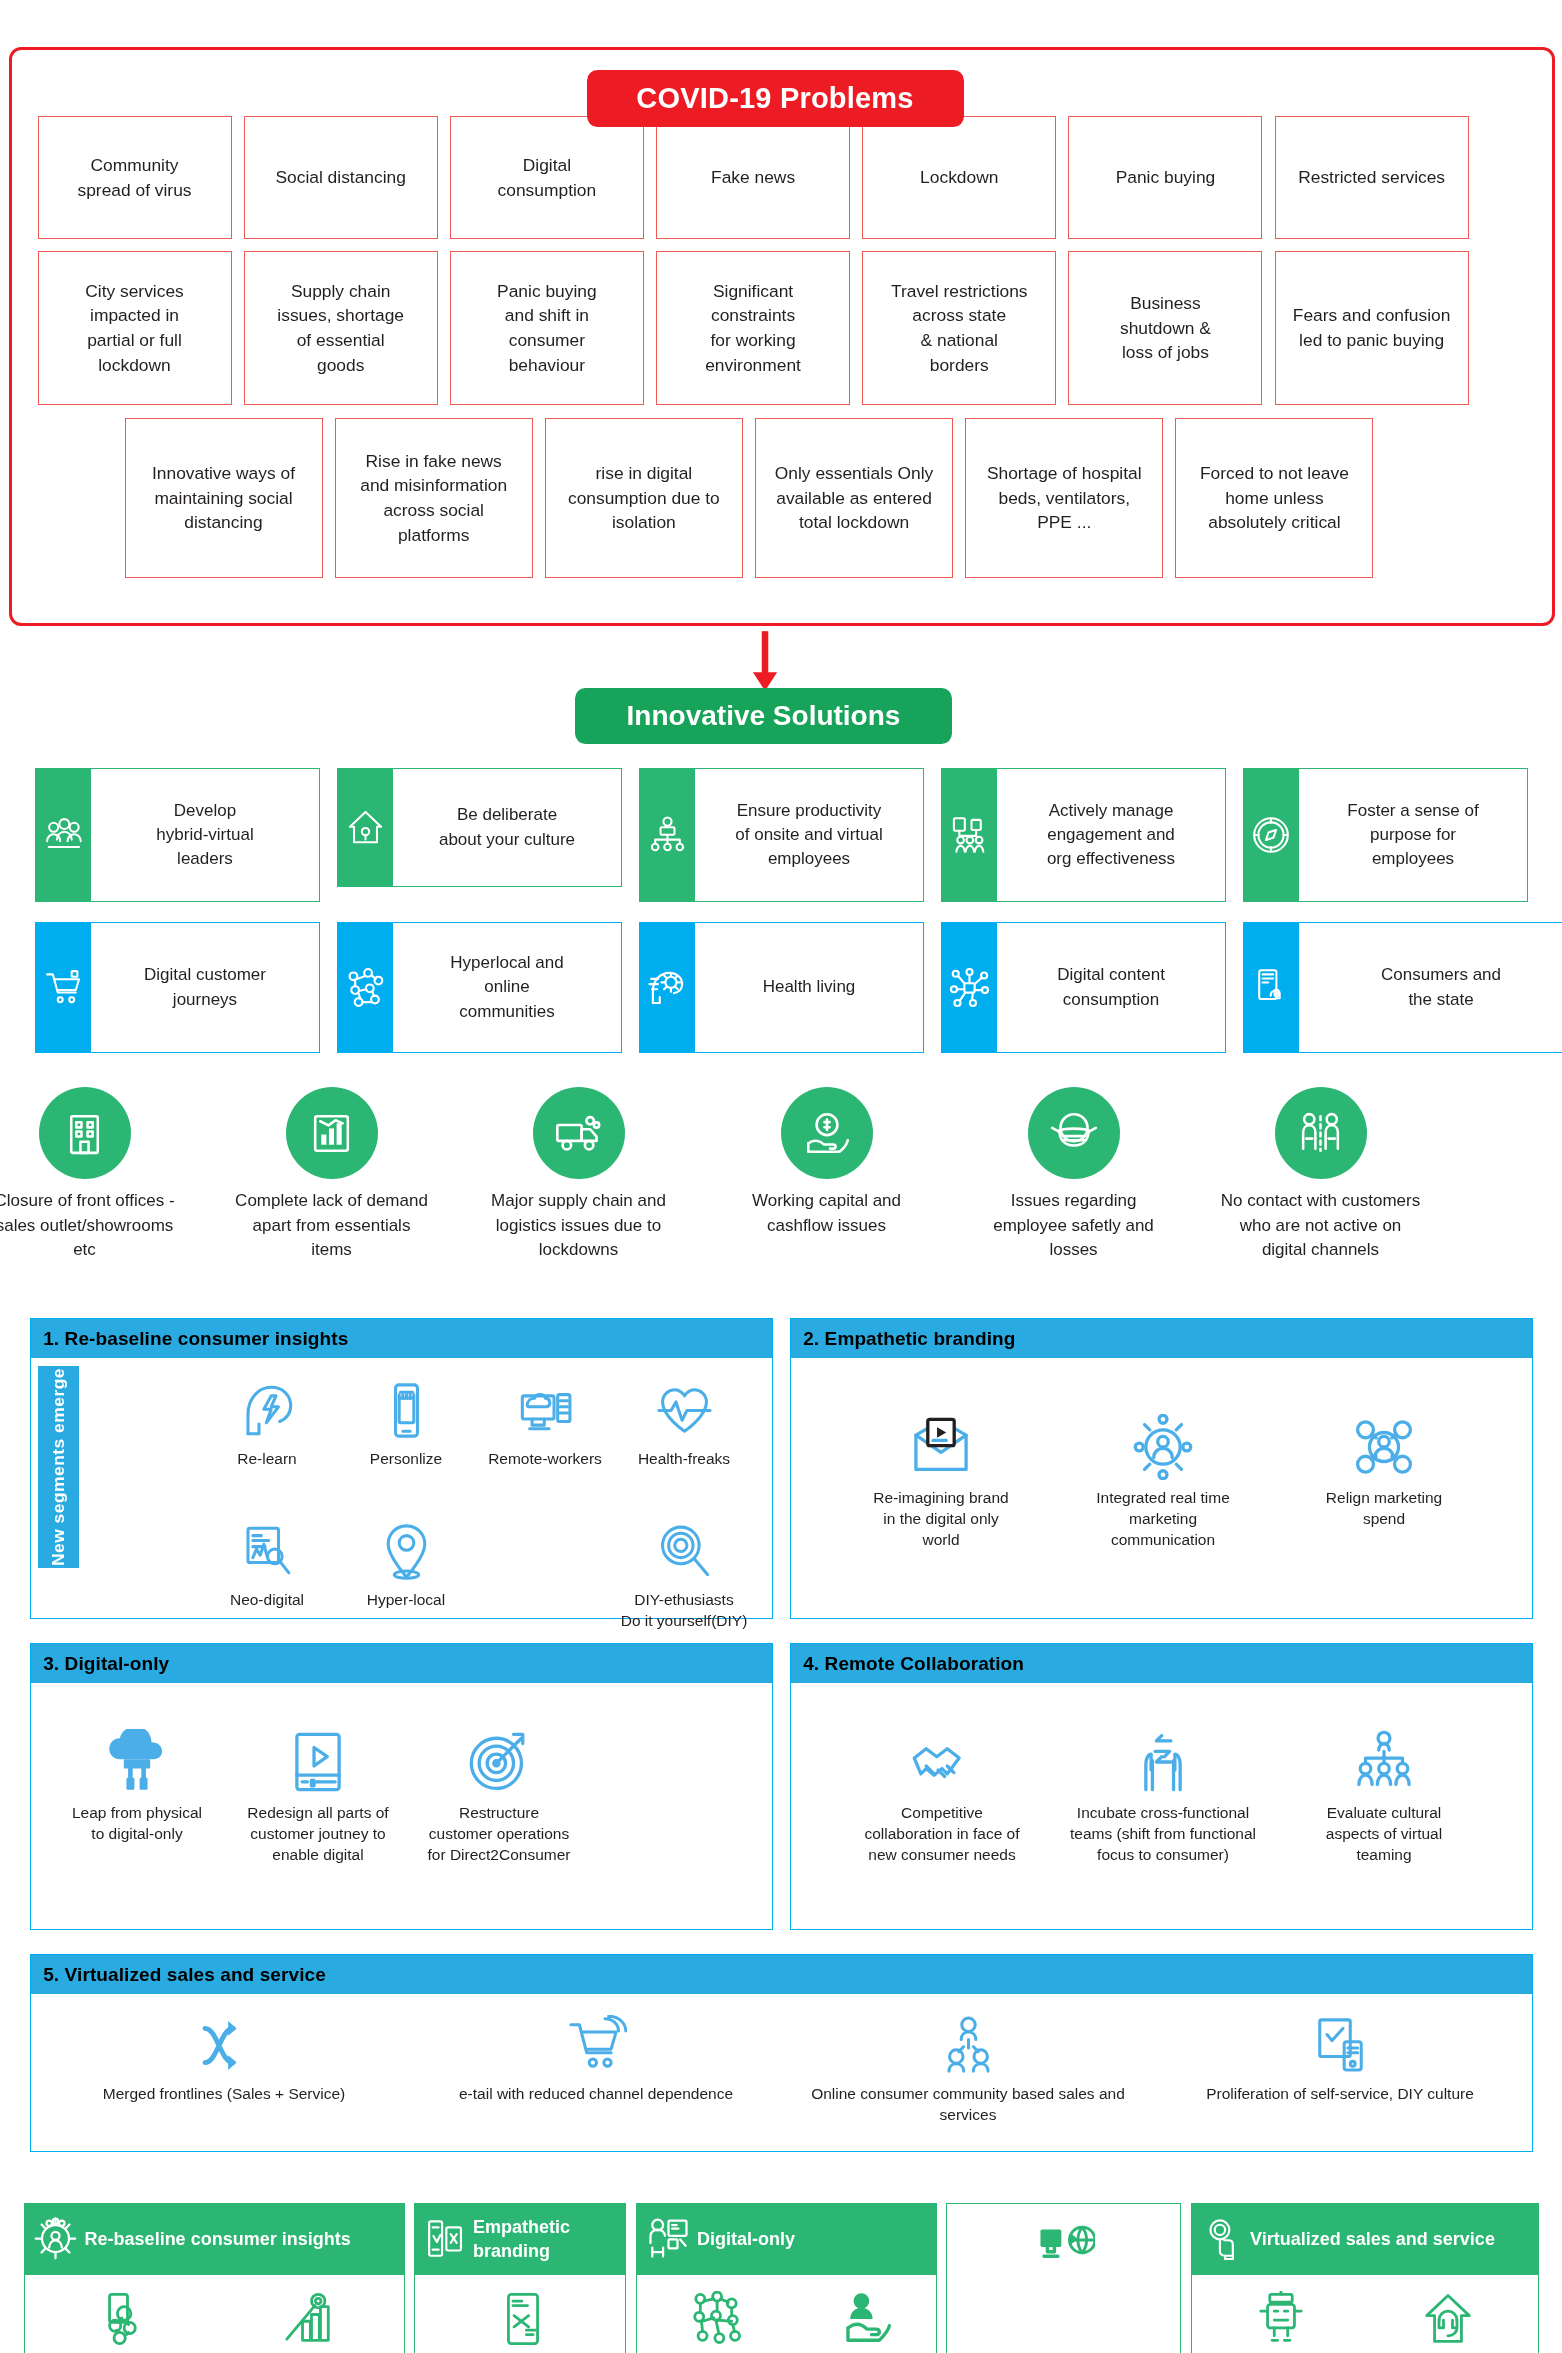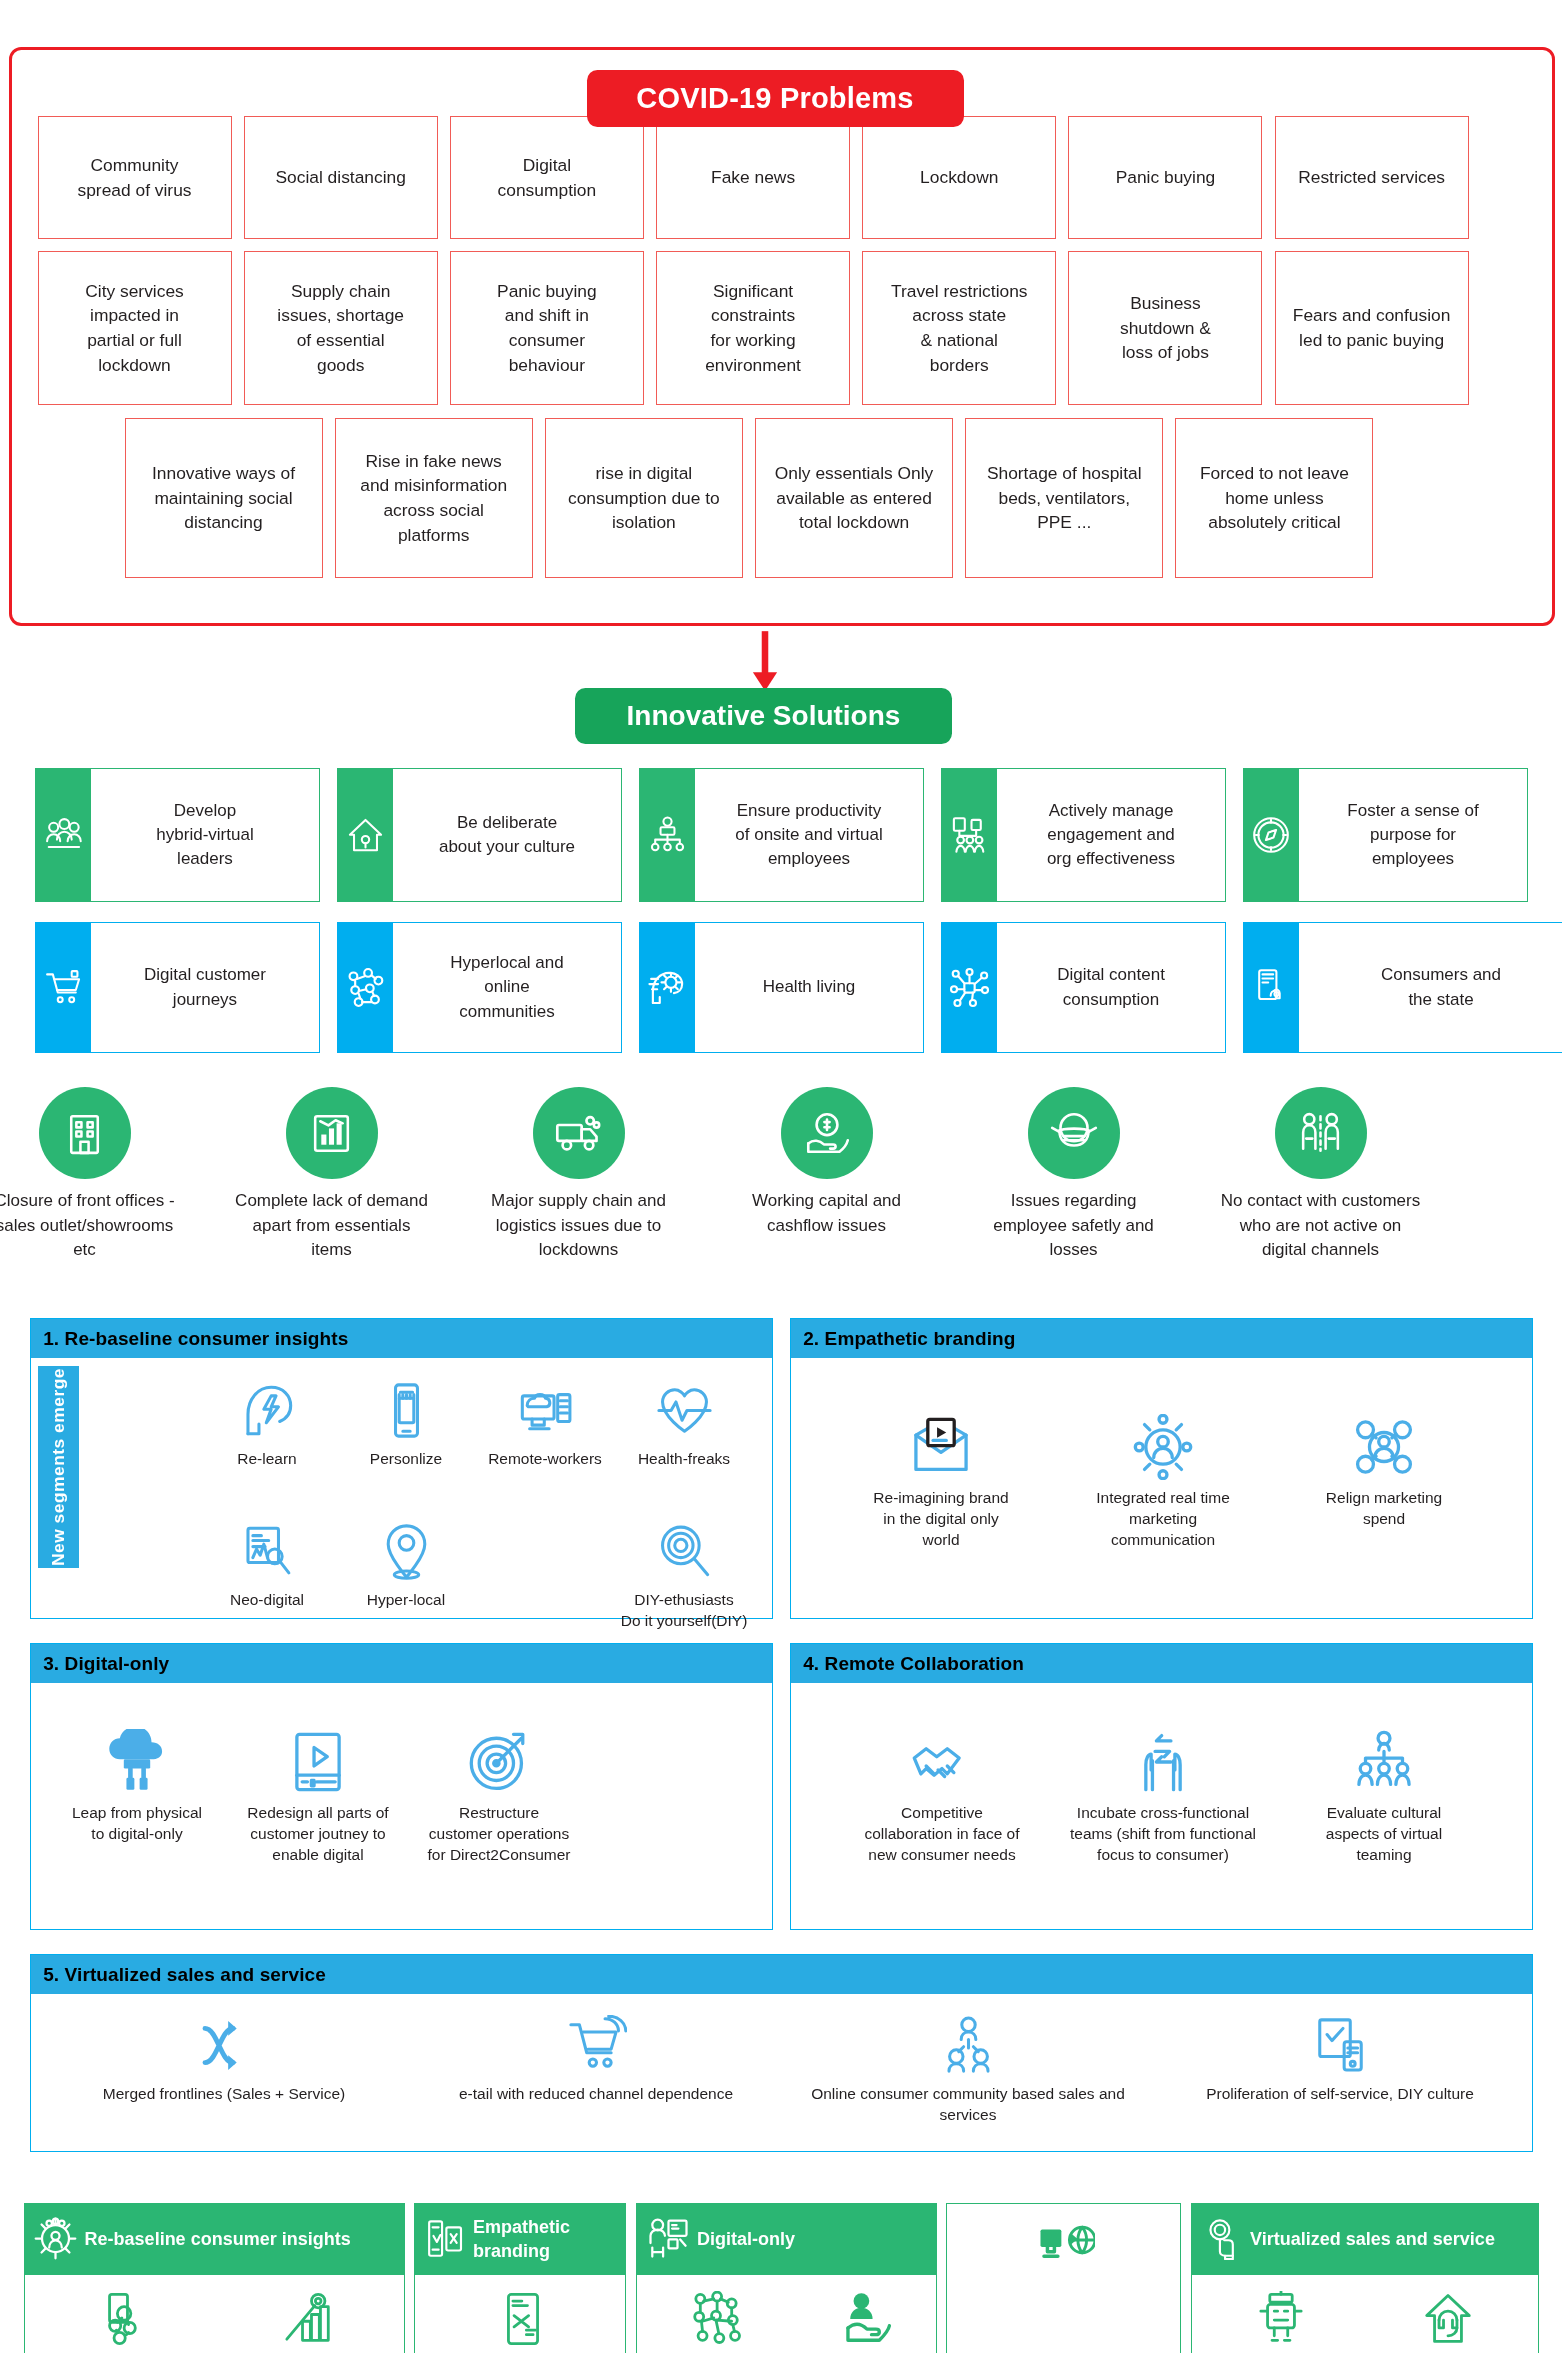--- a/index.html
+++ b/index.html
@@ -160,21 +160,21 @@
             <circle cx="52" cy="22" r="12"></circle>
             <path d="M34 60c0-11 8-19 18-19s18 8 18 19"></path>
             <circle cx="76" cy="30" r="11"></circle>
             <path d="M60 64c0-10 7-17 16-17s16 7 16 17"></path>
             <path d="M14 78h74"></path>
           </svg>
         </span>
       </div>
       <div class="sol-txt">Develop<br>hybrid-virtual<br>leaders</div>
     </div>
-    <div class="sol-card green-card" style="width: 285px; height: 134px;">
+    <div class="sol-card green-card" style="width: 285px; height: 119px;">
       <div class="sol-ico">
         <span class="ico">
           <svg viewBox="0 0 100 100" width="41" height="41" fill="none" stroke="#fff" stroke-width="5" stroke-linecap="round" stroke-linejoin="round">
             <path d="M50 12 L88 48 L78 48 L78 86 L22 86 L22 48 L12 48 Z"></path>
             <circle cx="50" cy="60" r="9"></circle>
             <path d="M50 69v10"></path>
           </svg>
         </span>
       </div>
       <div class="sol-txt">Be deliberate<br>about your culture</div>

